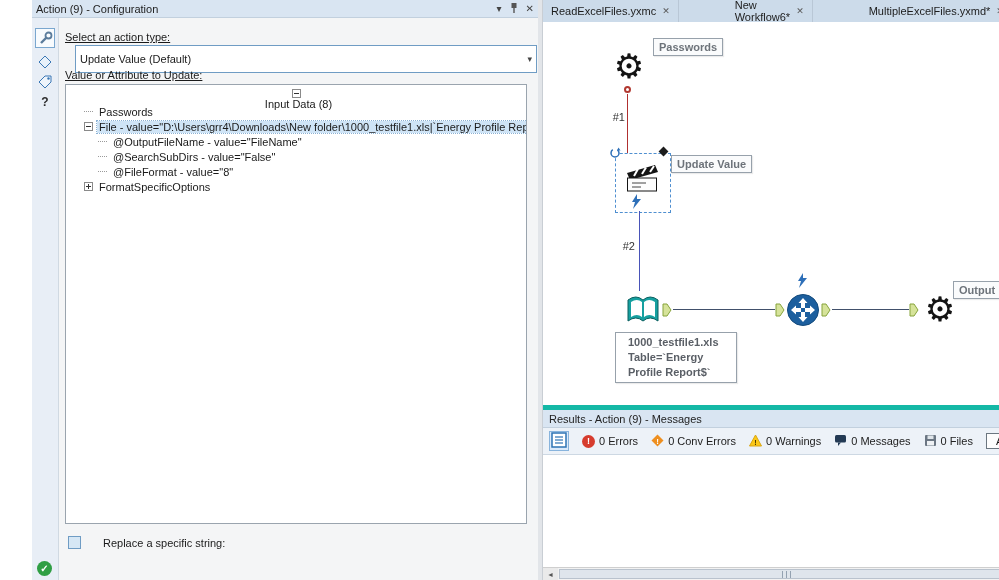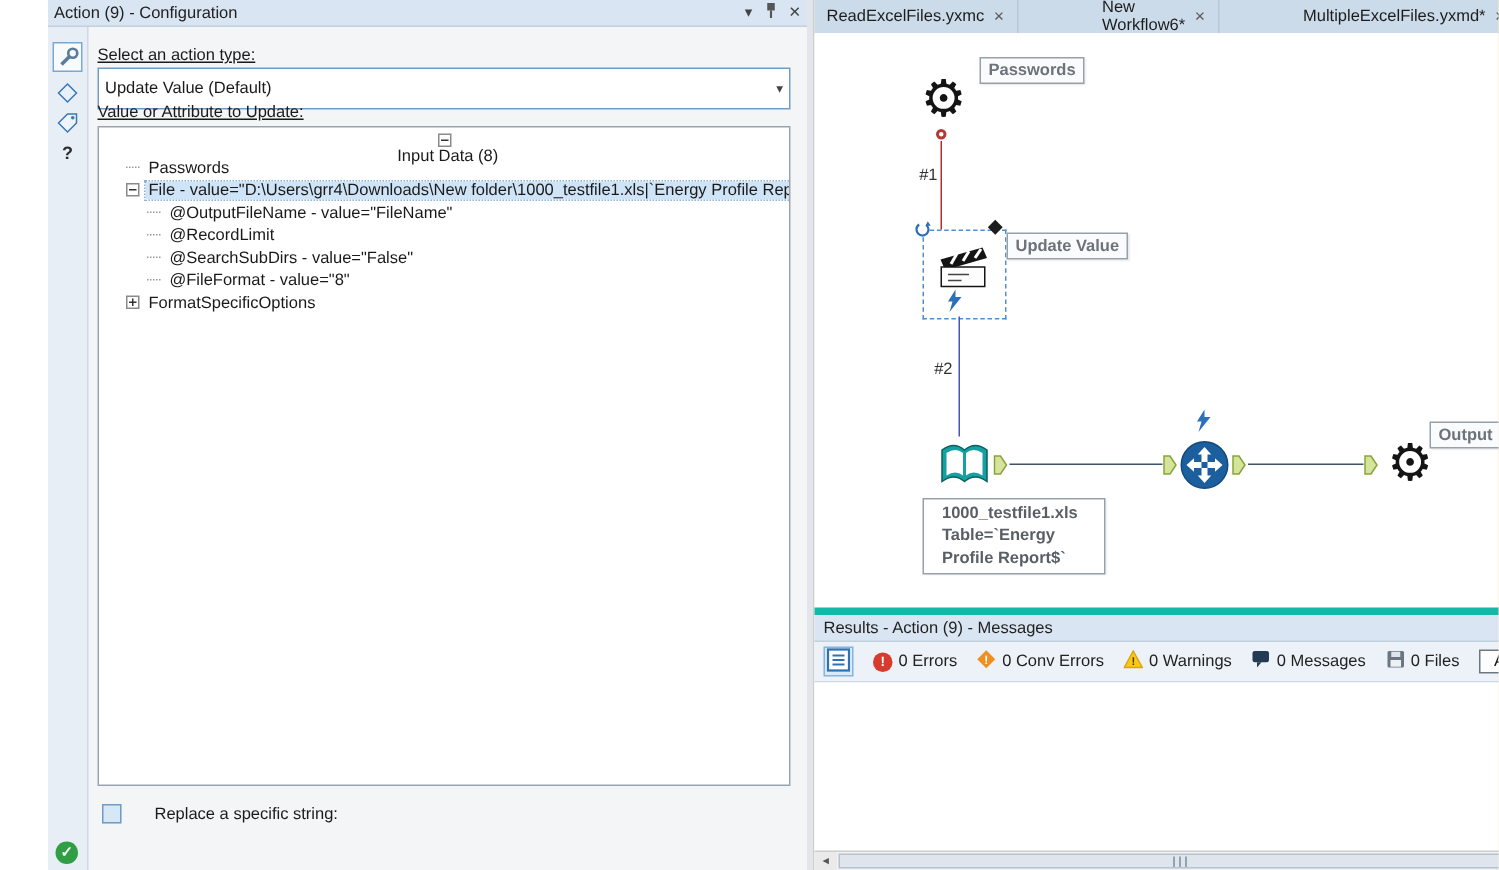--- a/index.html
+++ b/index.html
@@ -9,21 +9,21 @@
   .panel-header{position:absolute;left:0;top:0;right:0;height:18px;background:#d9e5f2;border-bottom:1px solid #c2d0de;display:flex;align-items:center;padding:0 4px;box-sizing:border-box;}
   .panel-title{flex:1;font-size:11px;color:#222;}
   .hdr-icons{display:flex;align-items:center;gap:7px;color:#444;}
   .hdr-icons span{cursor:default;font-size:10px;line-height:10px;}
   .tool-strip{position:absolute;left:0;top:18px;bottom:0;width:26px;background:#e8eef6;border-right:1px solid #d0d9e2;}
   .strip-icon{position:absolute;left:3px;width:20px;height:20px;display:flex;align-items:center;justify-content:center;}
   .strip-icon.selected{background:#f8fbfe;border:1px solid #7aa7cf;box-sizing:border-box;}
   .valid-badge{position:absolute;left:5px;bottom:4px;width:15px;height:15px;border-radius:50%;background:#2f9e44;color:#fff;font-size:10px;line-height:15px;text-align:center;font-weight:bold;}
   .cfg-body{position:absolute;left:26px;top:18px;right:0;bottom:0;}
   .cfg-label{position:absolute;left:7px;font-size:11px;color:#1a1a1a;text-decoration:underline;}
-  .dropdown{position:absolute;left:7px;top:27px;width:462px;height:18px;background:#fff;border:1px solid #6f9cc4;box-sizing:border-box;display:flex;align-items:center;padding:13px 4px;}
+  .dropdown{position:absolute;left:17px;top:27px;width:462px;height:18px;background:#fff;border:1px solid #6f9cc4;box-sizing:border-box;display:flex;align-items:center;padding:13px 4px;}
   .dropdown .dd-text{flex:1;}
   .dropdown .dd-caret{color:#444;font-size:9px;}
   .treebox{position:absolute;left:7px;top:66px;width:462px;height:440px;background:#fff;border:1px solid #9aa4ae;box-sizing:border-box;overflow:hidden;padding-top:4px;}
   .tree-row{display:flex;align-items:center;height:15px;white-space:nowrap;}
   .tree-row .exp{width:9px;height:9px;box-sizing:border-box;flex:none;margin-right:4px;position:relative;}
   .exp.minus,.exp.plus{border:1px solid #8a8a8a;background:#fff;}
   .exp.minus::before,.exp.plus::before{content:"";position:absolute;left:1px;right:1px;top:3px;border-top:1px solid #333;}
   .exp.plus::after{content:"";position:absolute;top:1px;bottom:1px;left:3px;border-left:1px solid #333;}
   .exp.none{border:none;height:0;border-bottom:1px dotted #9a9a9a;align-self:center;}
   .lvl0{padding-left:5px;flex-direction:column;}.lvl1{padding-left:18px;}.lvl2{padding-left:32px;}
@@ -132,24 +132,20 @@
         <div class="tree-row lvl1">
           <span class="exp minus"></span>
           <span class="tree-text sel">File - value="D:\Users\grr4\Downloads\New folder\1000_testfile1.xls|`Energy Profile Report$`"</span>
         </div>
         <div class="tree-row lvl2">
           <span class="exp none"></span>
           <span class="tree-text">@OutputFileName - value="FileName"</span>
         </div>
         <div class="tree-row lvl2">
           <span class="exp none"></span>
-          <span class="tree-text">@RecordLimit</span>
-        </div>
-        <div class="tree-row lvl2">
-          <span class="exp none"></span>
           <span class="tree-text">@SearchSubDirs - value="False"</span>
         </div>
         <div class="tree-row lvl2">
           <span class="exp none"></span>
           <span class="tree-text">@FileFormat - value="8"</span>
         </div>
         <div class="tree-row lvl1">
           <span class="exp plus"></span>
           <span class="tree-text">FormatSpecificOptions</span>
         </div>

